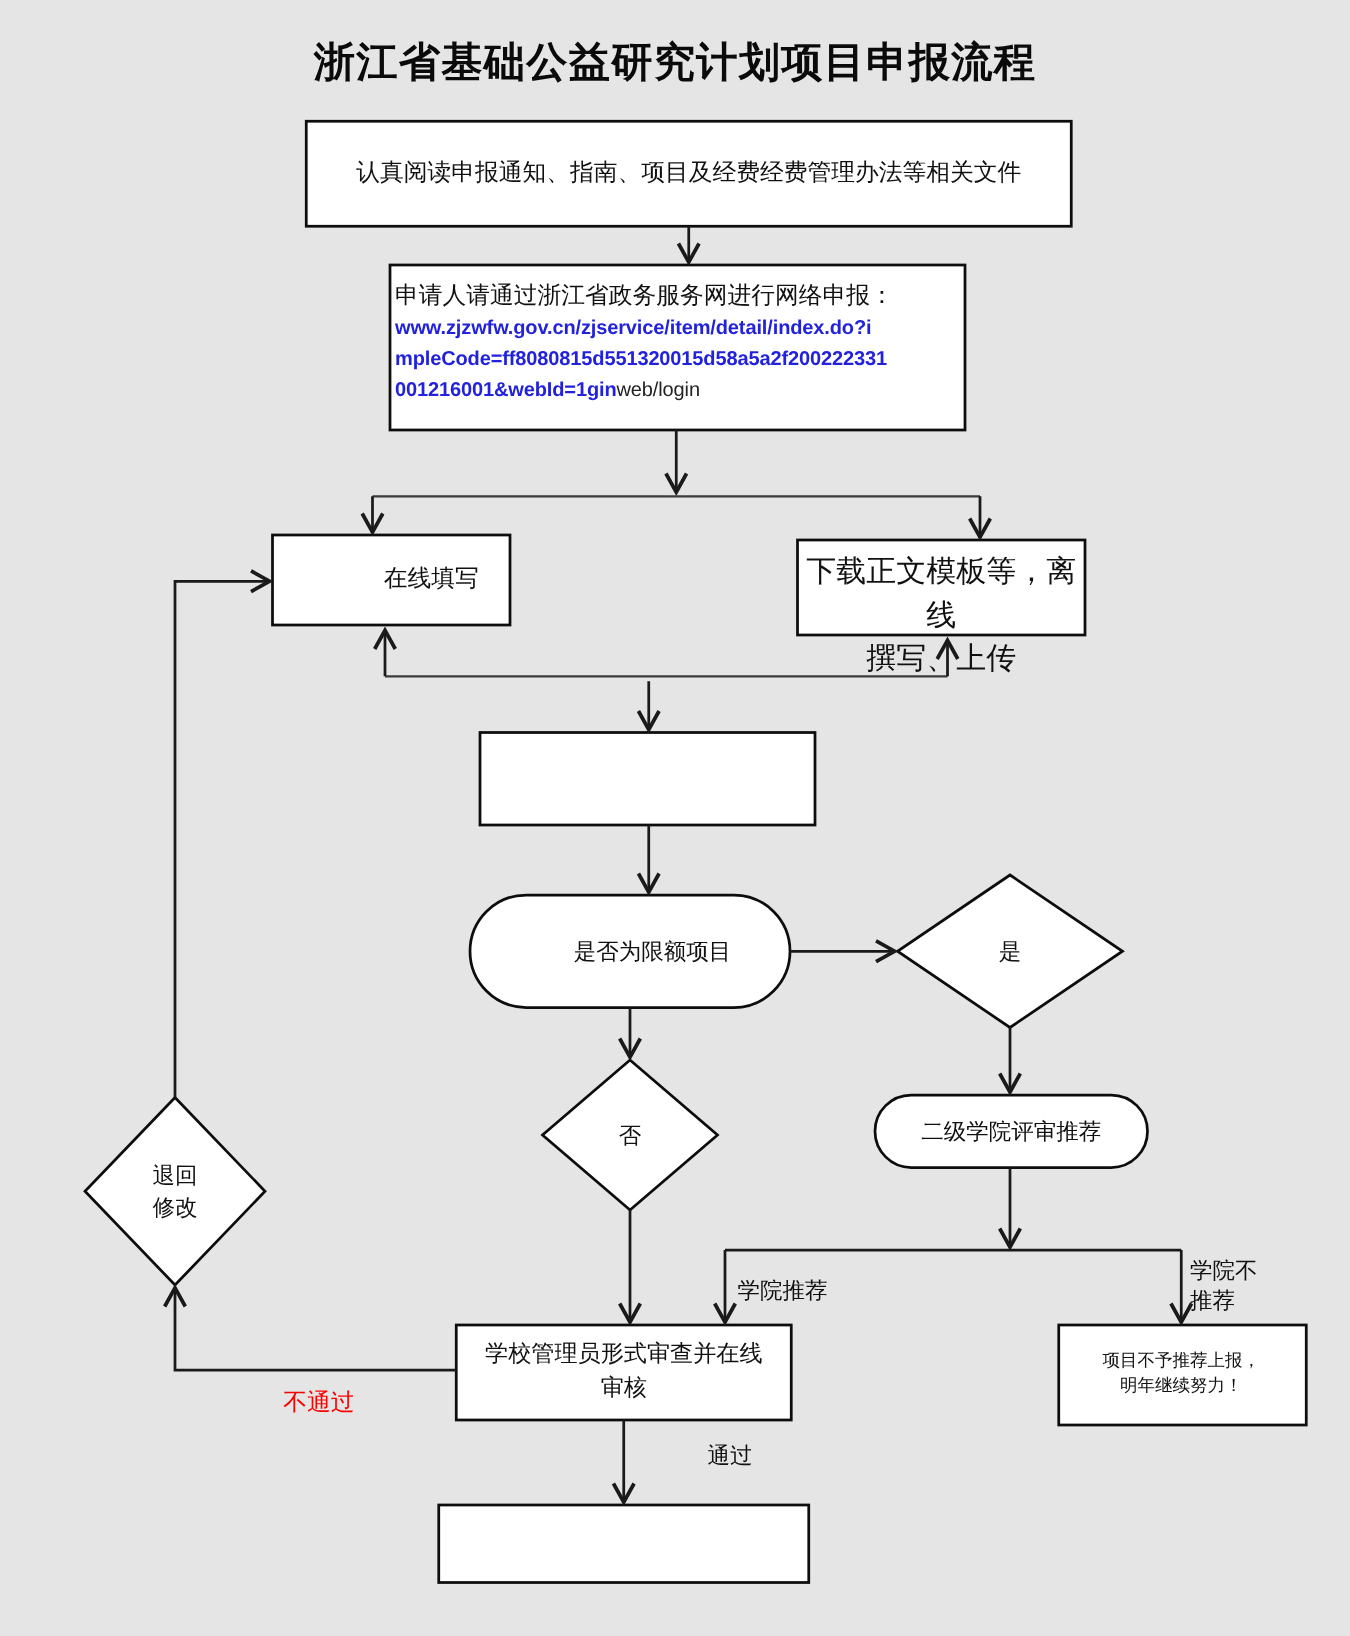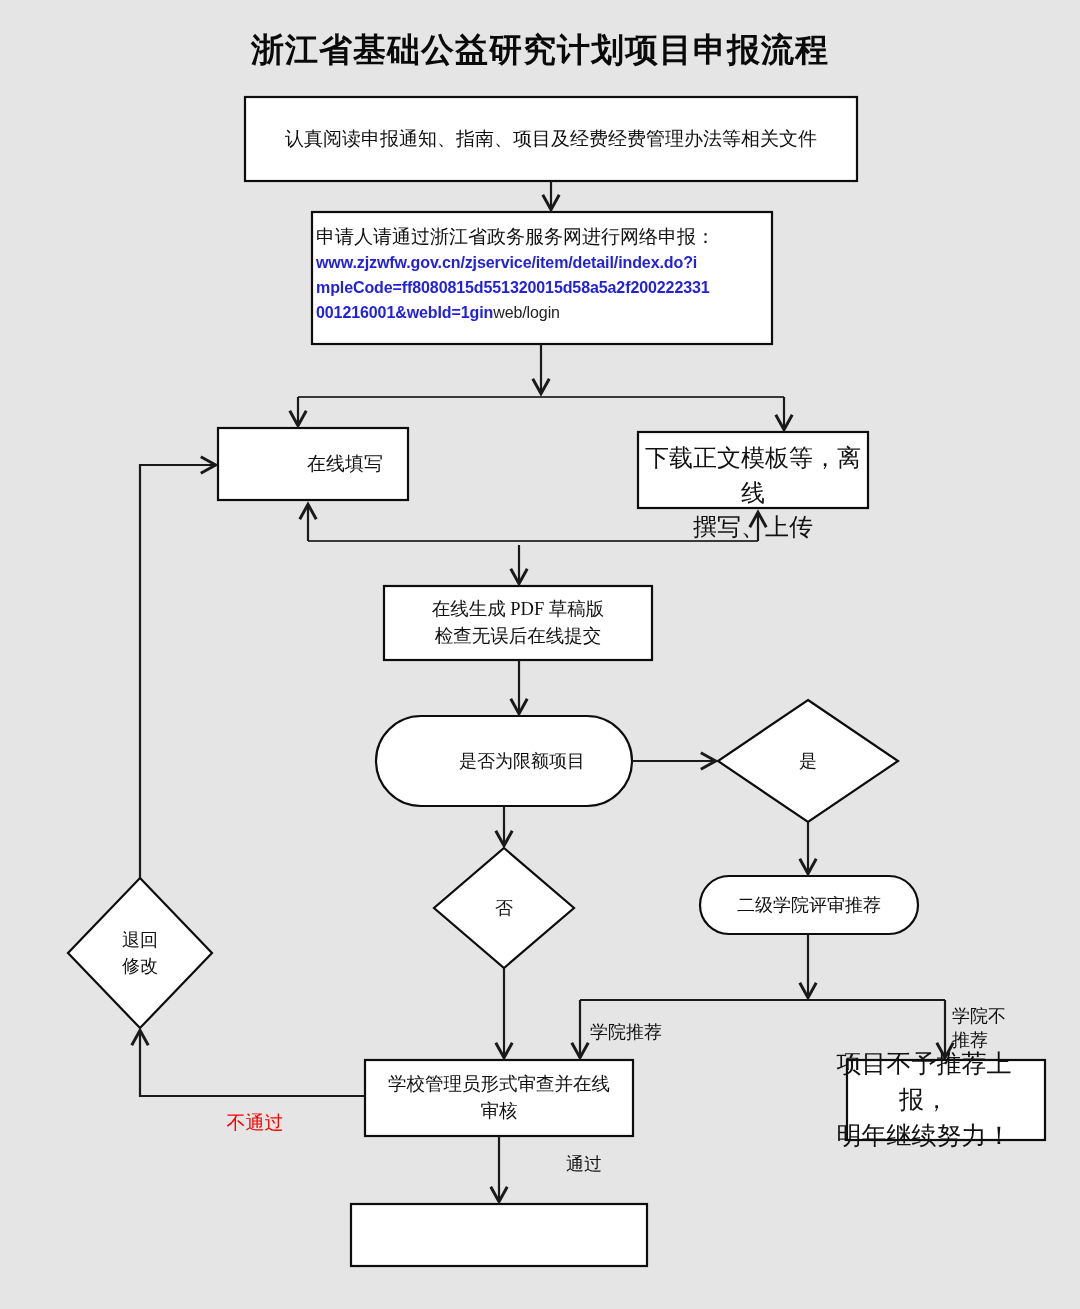--- a/index.html
+++ b/index.html
@@ -171,38 +171,36 @@
     <span class="url-link">www.zjzwfw.gov.cn/zjservice/item/detail/index.do?i</span>
     <span class="url-link">mpleCode=ff8080815d551320015d58a5a2f200222331</span>
     <span class="url-link"><span>001216001&amp;webId=1gin</span><span class="url-tail">web/login</span></span>
   </div>
 
   <div class="node-text" style="left:218px; top:428px; width:190px; height:72px; font-size:19px;margin-left:32px;">在线填写</div>
 
   <div class="node-text" style="left:638px; top:432px; width:230px; height:76px; font-size:24px;margin-top:23px;">下载正文模板等，离线
 撰写、上传</div>
 
-  <div class="node-text" style="left:384px; top:586px; width:268px; height:74px; font-size:18.5px;">在线生成 PDF 草稿版
-检查无误后在线提交</div>
 
   <div class="node-text" style="left:394px; top:716px; width:256px; height:90px; font-size:18px;">是否为限额项目</div>
 
   <div class="node-text" style="left:758px; top:741px; width:100px; height:40px; font-size:18px;">是</div>
 
   <div class="node-text" style="left:454px; top:888px; width:100px; height:40px; font-size:18px;">否</div>
 
   <div class="node-text" style="left:88px; top:918px; width:104px; height:70px; font-size:18px;">退回
 修改</div>
 
   <div class="node-text" style="left:700px; top:876px; width:218px; height:58px; font-size:18px;">二级学院评审推荐</div>
 
   <div class="node-text" style="left:365px; top:1060px; width:268px; height:76px; font-size:18.5px;">学校管理员形式审查并在线
 审核</div>
 
-  <div class="node-text" style="left:826px; top:1060px; width:196px; height:80px; font-size:25px;">项目不予推荐上报，
+  <div class="node-text" style="left:847px; top:1060px; width:196px; height:80px; font-size:14px;">项目不予推荐上报，
 明年继续努力！</div>
 
 
   <div class="edge-label" style="left:590px; top:1020px; width:120px; font-size:18px; text-align:left;">学院推荐</div>
 
   <div class="edge-label" style="left:952px; top:1004px; width:96px; font-size:18px; text-align:left;">学院不
 推荐</div>
 
   <div class="edge-label red" style="left:200px; top:1110px; width:110px; font-size:19px;">不通过</div>
 

